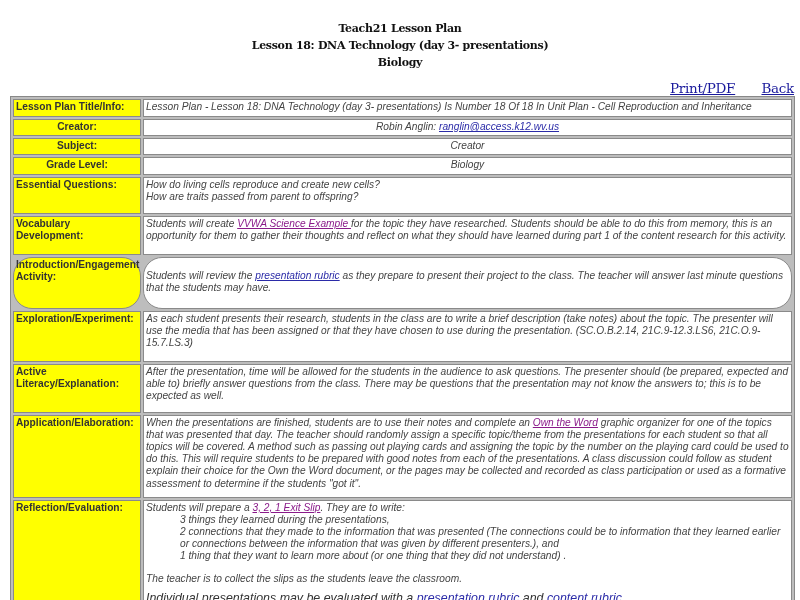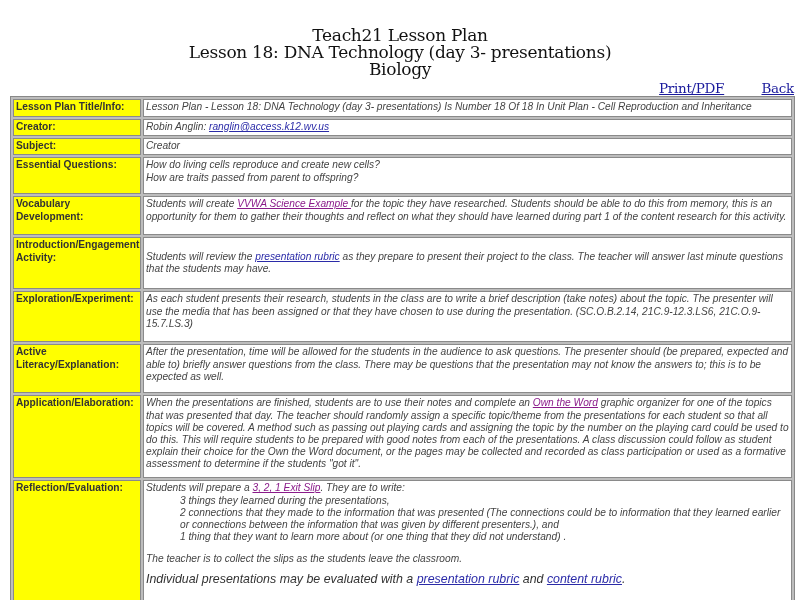--- a/index.html
+++ b/index.html
@@ -1,35 +1,35 @@
 <!DOCTYPE html>
 <html><head>
   <meta charset="utf-8">
   <style>
     html, body { margin: 0; padding: 0; background: #ffffff; }
     body { width: 800px; height: 600px; overflow: hidden; position: relative; }
-    .header { text-align: center; font-family: "DejaVu Serif", serif; font-weight: normal; color: #111; font-size: 17px; line-height: 17px; padding-top: 27px; letter-spacing: -0.3px; }
+    .header { text-align: center; font-family: "DejaVu Serif", serif; font-weight: bold; color: #111; font-size: 11px; line-height: 17px; padding-top: 20px; letter-spacing: -0.3px; }
     .header div { white-space: nowrap; }
     .toplinks { position: absolute; top: 80px; right: 6px; font-family: "DejaVu Serif", serif; font-size: 13.5px; }
-    .toplinks a { color: #1a1a9c; text-decoration: underline; margin-left: 33px; cursor: pointer; letter-spacing: -0.3px; }
+    .toplinks a { color: #1a1a9c; text-decoration: underline; margin-left: 22px; cursor: pointer; letter-spacing: -0.3px; }
     table.plan { position: absolute; top: 96px; left: 10px; width: 785px; border-collapse: separate; border-spacing: 2px; border: 1px solid #888; background: #bdbdbd; table-layout: fixed; }
     table.plan td { vertical-align: top; font-family: "Liberation Sans", sans-serif; font-size: 10.2px; line-height: 12.2px; padding: 1px 2px 2px 2px; border: 1px solid #8a8a8a; }
     td.label { width: 122px; background: #ffff00; font-weight: bold; color: #333; }
     td.content { background: #ffffff; color: #444; font-style: italic; }
     .link-blue { color: #2b2ba8; text-decoration: underline; cursor: pointer; }
     .link-purple { color: #8a1a8a; text-decoration: underline; cursor: pointer; }
     .indent { padding-left: 34px; }
     .big { font-size: 12.4px; line-height: 15px; color: #333; }
     .gap { height: 10px; }
     .gap2 { height: 6px; }
     .r-title td { height: 13px; }
-    .r-creator td, .r-subject td, .r-grade td { height: 12px; }
+    .r-creator td, .r-subject td, .r-grade td { height: 12px; text-align: center; }
     .r-eq td { height: 32px; }
     .r-vocab td { height: 34px; }
-    .r-intro td { height: 47px; }
+    .r-intro td { height: 47px; border-radius: 19px; }
     .r-explore td { height: 46px; }
     .r-active td { height: 44px; }
     .r-app td { height: 78px; }
     .r-refl td { height: 121px; }
     .vc { vertical-align: middle !important; }
   </style>
 </head>
 <body>
 
 <div class="header">
@@ -49,20 +49,24 @@
     <td class="label">Lesson Plan Title/Info:</td>
     <td class="content">Lesson Plan - Lesson 18: DNA Technology (day 3- presentations) Is Number 18 Of 18 In Unit Plan - Cell Reproduction and Inheritance</td>
   </tr>
   <tr class="r-creator">
     <td class="label">Creator:</td>
     <td class="content"><span>Robin Anglin: </span><a class="link-blue">ranglin@access.k12.wv.us</a></td>
   </tr>
   <tr class="r-subject">
     <td class="label">Subject:</td>
     <td class="content">Creator</td>
+  </tr>
+  <tr class="r-grade">
+    <td class="label">Grade Level:</td>
+    <td class="content">Biology</td>
   </tr>
   <tr class="r-eq">
     <td class="label">Essential Questions:</td>
     <td class="content">
       <div>How do living cells reproduce and create new cells?</div>
       <div>How are traits passed from parent to offspring?</div>
     </td>
   </tr>
   <tr class="r-vocab">
     <td class="label">Vocabulary Development:</td>

